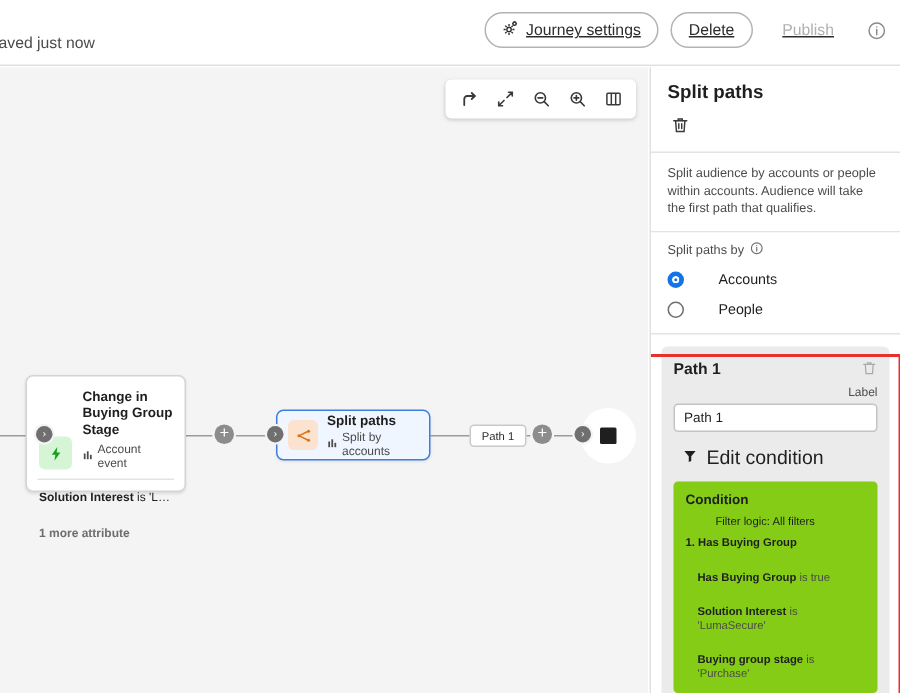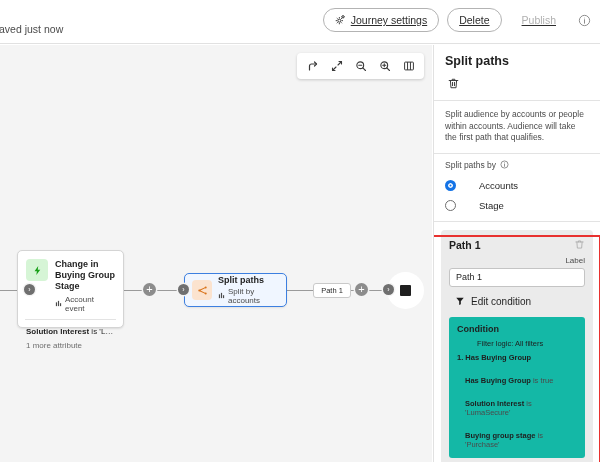--- a/index.html
+++ b/index.html
@@ -55,33 +55,33 @@
     width: 21px; height: 21px; display: flex; align-items: center; justify-content: center;
     border-radius: 3px; cursor: pointer; color: #3a3a3a;
   }
 
   
   .node-event {
     position: absolute; left: 17px; top: 205px; width: 107px; height: 78px;
     background: #ffffff; border: 1px solid #d4d4d4; border-radius: 5px;
     box-shadow: 0 1px 2px rgba(0,0,0,0.10);
   }
-  .node-event-top { display: flex; gap: 7px; padding: 8px 8px 6px 8px; }
+  .node-event-top { display: flex; gap: 7px; padding: 8px 8px 6px 8px; align-items: flex-end; }
   .ev-icon {
     width: 22px; height: 22px; border-radius: 4px; background: #d6f5d6;
     display: flex; align-items: center; justify-content: center; flex: 0 0 22px;
   }
   .ev-title { font-size: 9px; font-weight: bold; color: #1f1f1f; line-height: 11px; }
   .ev-sub { font-size: 8px; color: #4b4b4b; margin-top: 3px; display: flex; align-items: center; gap: 3px; }
   .node-divider { height: 1px; background: #e3e3e3; margin: 0 7px; }
   .node-event-bottom { padding: 6px 8px 0 8px; }
   .ev-attr { font-size: 8px; color: #1f1f1f; line-height: 11px;
     overflow: hidden; text-overflow: ellipsis; white-space: nowrap; }
   .ev-attr b { font-weight: bold; }
-  .ev-more { font-size: 8px; color: #6e6e6e; margin-top: 4px; }
+  .ev-more { font-size: 8px; color: #6e6e6e; margin-top: 14px; font-weight: bold; }
 
   .node-split {
     position: absolute; left: 184px; top: 228px; width: 103px; height: 34px;
     background: #f0f6ff; border: 1px solid #3c7fe0; border-radius: 5px;
     display: flex; align-items: center; gap: 6px; padding: 0 7px;
     box-shadow: 0 1px 2px rgba(0,0,0,0.08);
   }
   .sp-icon { width: 20px; height: 20px; border-radius: 4px; background: #fbe3cf;
     display: flex; align-items: center; justify-content: center; flex: 0 0 20px; }
   .sp-title { font-size: 9px; font-weight: bold; color: #1f1f1f; line-height: 11px; }
@@ -150,24 +150,24 @@
   .path-name { font-size: 10.5px; font-weight: bold; color: #1f1f1f; }
   .path-trash { color: #a9a9a9; cursor: pointer; display: flex; }
   .lbl-small { font-size: 8px; color: #4b4b4b; margin-top: 5px; text-align: right; }
   .text-input {
     margin-top: 3px; width: 100%; height: 19px; background: #ffffff;
     border: 1px solid #c4c4c4; border-radius: 3px; font-size: 9px; color: #1f1f1f;
     padding: 0 6px; font-family: "Liberation Sans", sans-serif;
   }
   .edit-cond {
     margin-top: 7px; margin-left: 6px; display: inline-flex; align-items: center; gap: 6px;
-    font-size: 10px; color: #1f1f1f; cursor: pointer; background: none; border: none;
+    font-size: 13px; color: #1f1f1f; cursor: pointer; background: none; border: none;
     font-family: "Liberation Sans", sans-serif; padding: 2px 0;
   }
-  .cond-box { margin-top: 7px; background: #14b8a6; border-radius: 3px; padding: 7px 8px 9px 8px; }
+  .cond-box { margin-top: 7px; background: #84cc16; border-radius: 3px; padding: 7px 8px 9px 8px; }
   .cond-title { font-size: 9px; font-weight: bold; color: #1f1f1f; }
   .cond-logic { font-size: 7.5px; color: #1f1f1f; margin-top: 5px; }
   .cond-logic b { font-weight: normal; margin-left: 20px; }
   .cond-item { font-size: 7.5px; font-weight: bold; color: #1f1f1f; margin-top: 5px; }
   .cond-sub { font-size: 7.5px; color: #4b4b4b; margin-top: 14px; margin-left: 8px; }
   .cond-sub b { color: #1f1f1f; font-weight: bold; }
 
   .add-path-wrap { padding: 9px 7px 10px 7px; }
   .add-path {
     height: 22px; border: 1px solid #b3b3b3; border-radius: 11px; background: #ffffff;
@@ -348,21 +348,21 @@
               <circle cx="12" cy="7.2" r="1.1" fill="#6e6e6e" stroke="none"></circle>
             </svg>
           </span>
         </div>
         <div class="radio-row">
           <span class="radio sel"></span>
           <span class="radio-label">Accounts</span>
         </div>
         <div class="radio-row">
           <span class="radio"></span>
-          <span class="radio-label">Stage</span>
+          <span class="radio-label">People</span>
         </div>
       </div>
 
       <div class="panel-sep"></div>
 
       <div class="path-card">
         <div class="path-card-head">
           <span class="path-name">Path 1</span>
           <span class="path-trash">
             <svg width="11" height="11" viewBox="0 0 24 24" fill="none" stroke="#a9a9a9" stroke-width="1.8" stroke-linecap="round">

